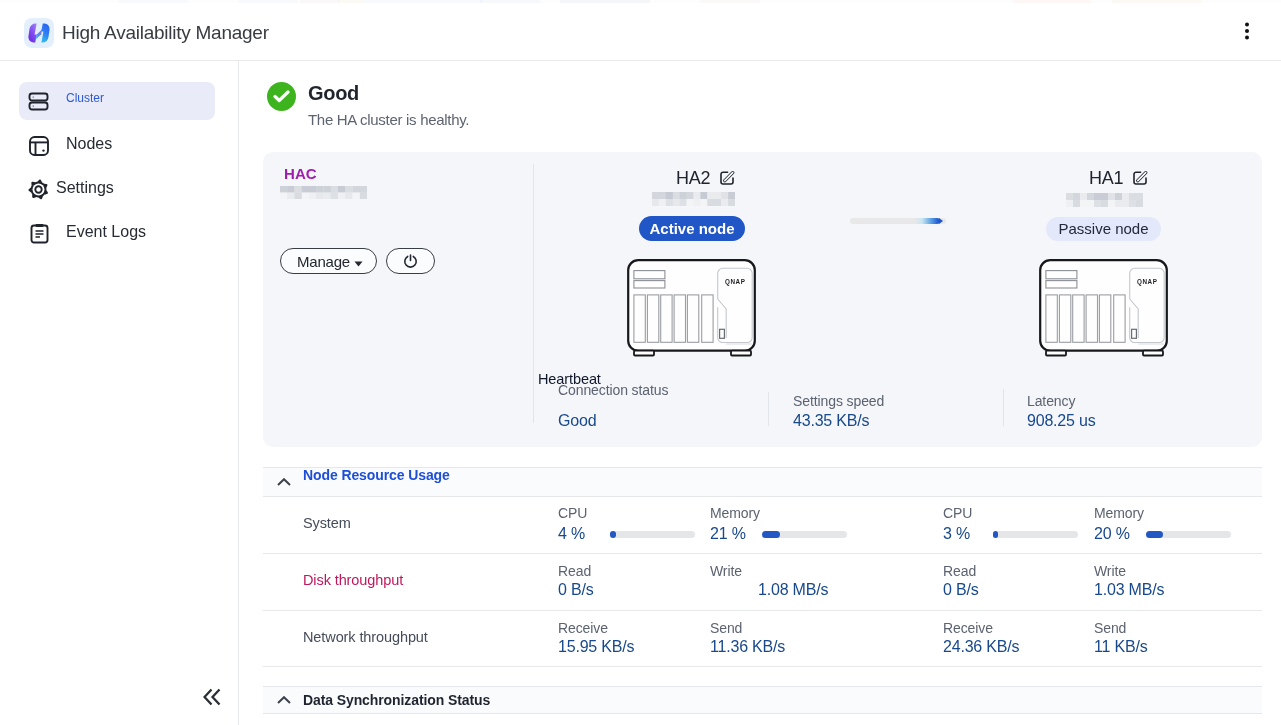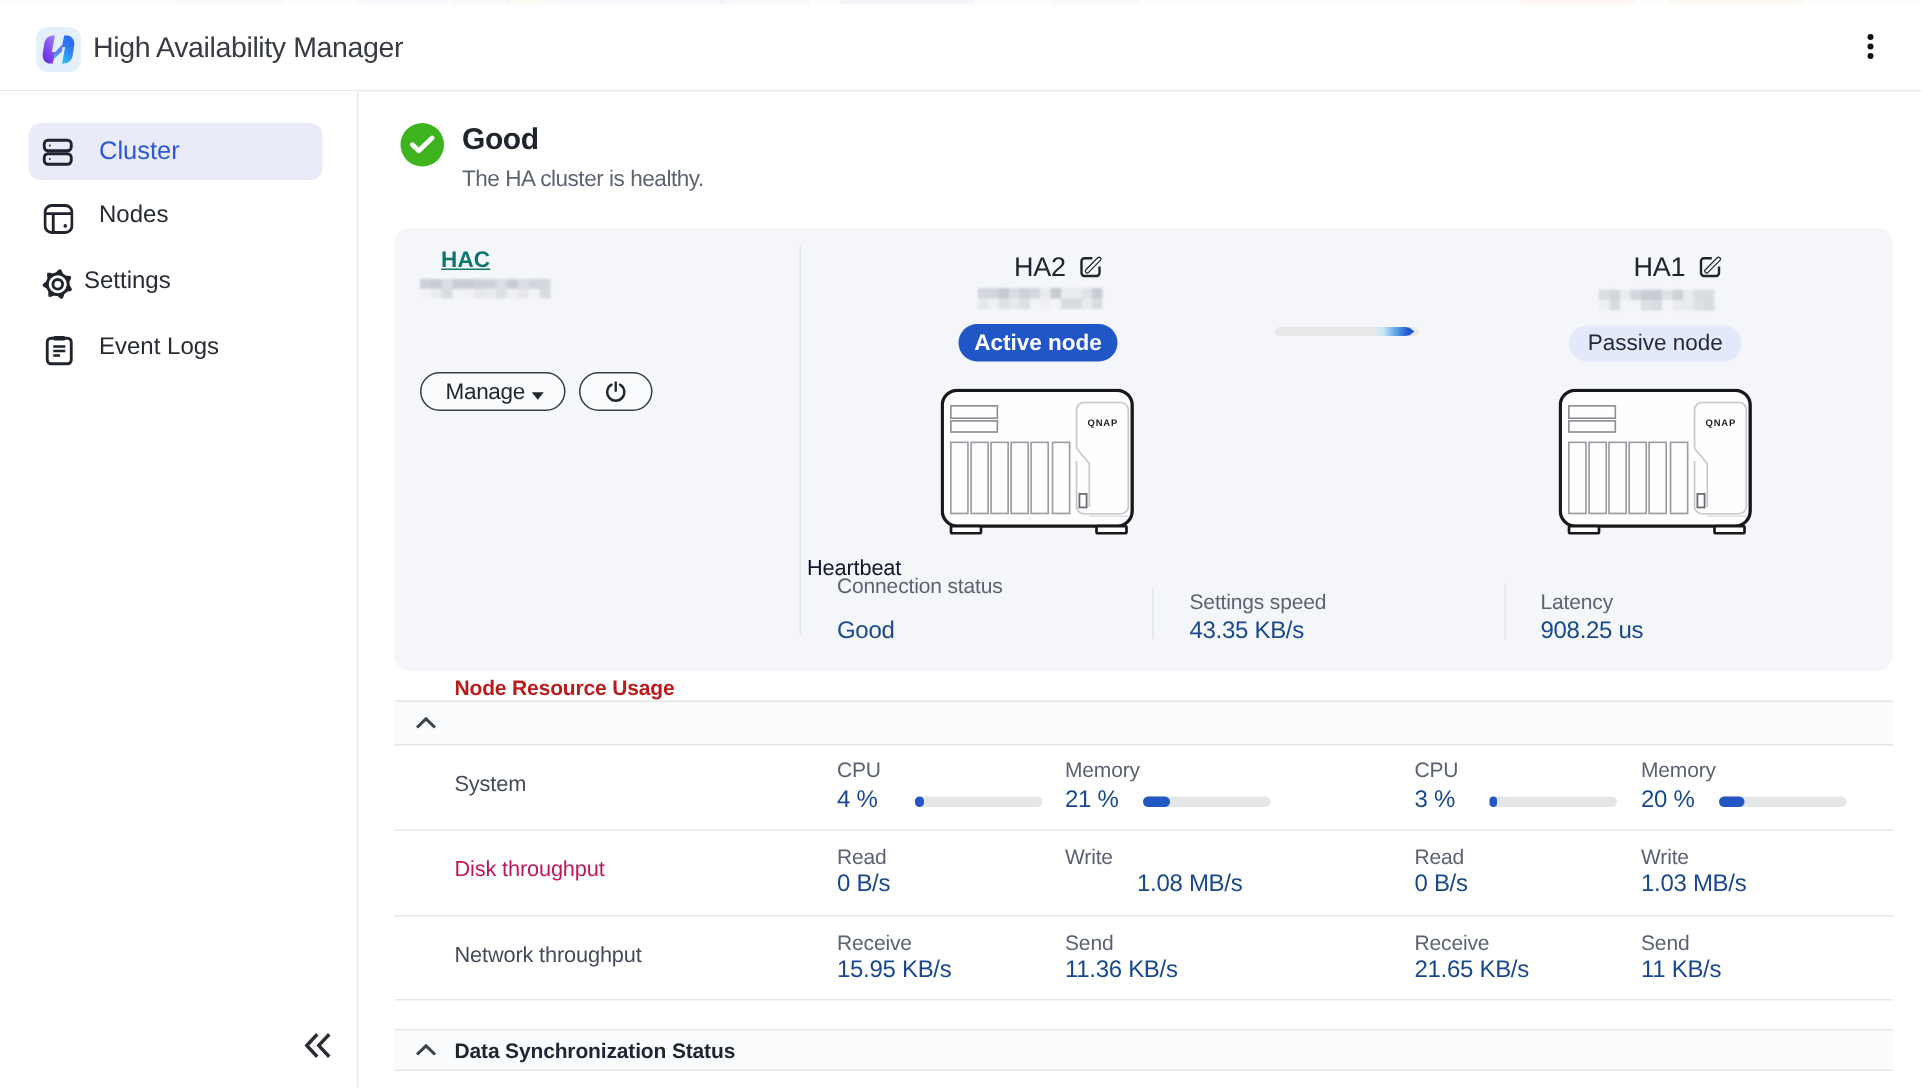--- a/index.html
+++ b/index.html
@@ -52,21 +52,21 @@
 </svg>
 <div class="abs" style="left:62px;top:22px;font-size:19px;color:#383c42;letter-spacing:-0.25px;">High Availability Manager</div>
 <svg class="abs" style="left:1243px;top:20px;" width="8" height="22" viewBox="0 0 8 22">
   <circle cx="4" cy="4.6" r="2" fill="#111"></circle>
     <circle cx="4" cy="11" r="2" fill="#111"></circle>
     <circle cx="4" cy="17.4" r="2" fill="#111"></circle>
 </svg>
 
 <div class="abs" style="left:0;top:61px;width:239px;height:664px;border-right:1px solid #e7e9ec;background:#fff;"></div>
 <div class="abs" style="left:19px;top:82px;width:196px;height:38px;border-radius:8px;background:#e9ebf8;"></div>
-<div class="abs" style="left:66px;top:91px;font-size:17px;color:#2c59d6;">Cluster</div>
+<div class="abs" style="left:66px;top:91px;font-size:12px;color:#2c59d6;">Cluster</div>
 <div class="abs" style="left:66px;top:135px;font-size:16px;color:#272b33;">Nodes</div>
 <div class="abs" style="left:56px;top:179px;font-size:16px;color:#272b33;">Settings</div>
 <div class="abs" style="left:66px;top:223px;font-size:16px;color:#272b33;">Event Logs</div>
 
 <svg class="abs" style="left:28px;top:91px;" width="21" height="21" viewBox="0 0 21 21" fill="none" stroke="#1f232b" stroke-width="1.9">
   <rect x="1.5" y="2.5" width="18" height="7" rx="2.5"></rect>
   <rect x="1.5" y="11.5" width="18" height="7" rx="2.5"></rect>
   <circle cx="5.2" cy="6" r="0.6" fill="#1f232b" stroke="none"></circle>
   <circle cx="5.2" cy="15" r="0.6" fill="#1f232b" stroke="none"></circle>
 </svg>
@@ -93,21 +93,21 @@
 
 <div class="abs" style="left:267px;top:82px;width:29px;height:29px;border-radius:50%;background:#3db41e;"></div>
 <svg class="abs" style="left:273px;top:90px;" width="17" height="13" viewBox="0 0 17 13" fill="none" stroke="#fff" stroke-width="3.2" stroke-linecap="round" stroke-linejoin="round">
   <path d="M2 6.5 L6.2 10.5 L15 2"></path>
 </svg>
 <div class="abs" style="left:308px;top:82px;font-size:20px;font-weight:bold;color:#1f242d;letter-spacing:-0.3px;">Good</div>
 <div class="abs" style="left:308px;top:111px;font-size:15px;color:#5d6470;letter-spacing:-0.3px;">The HA cluster is healthy.</div>
 
 <div class="abs" style="left:263px;top:152px;width:999px;height:295px;border-radius:10px;background:#f4f6f9;"></div>
 <div class="abs vdiv" style="left:533px;top:164px;height:259px;"></div>
-<div class="abs" style="left:294px;top:165px;font-size:15px;font-weight:bold;color:#0f766e;letter-spacing:0.1px;text-decoration:underline;">HAC</div>
+<div class="abs" style="left:284px;top:165px;font-size:15px;font-weight:bold;color:#a21caf;letter-spacing:0.1px;">HAC</div>
 <svg class="abs" style="left:280px;top:186px;filter:blur(0.6px);" width="87" height="13" viewBox="0 0 87 13">
     <rect x="0.0" y="0.0" width="7.5" height="6.8" fill="#cdd1d8"></rect>
     <rect x="7.2" y="0.0" width="7.5" height="6.8" fill="#c9ccd4"></rect>
     <rect x="14.5" y="0.0" width="7.5" height="6.8" fill="#dadde2"></rect>
     <rect x="21.8" y="0.0" width="7.5" height="6.8" fill="#c9ccd4"></rect>
     <rect x="29.0" y="0.0" width="7.5" height="6.8" fill="#c9ccd4"></rect>
     <rect x="36.2" y="0.0" width="7.5" height="6.8" fill="#cdd1d8"></rect>
     <rect x="43.5" y="0.0" width="7.5" height="6.8" fill="#cdd1d8"></rect>
     <rect x="50.8" y="0.0" width="7.5" height="6.8" fill="#dadde2"></rect>
     <rect x="58.0" y="0.0" width="7.5" height="6.8" fill="#c9ccd4"></rect>
@@ -257,21 +257,21 @@
 <div class="abs lbl" style="left:793px;top:393px;">Settings speed</div>
 <div class="abs val" style="left:793px;top:412px;">43.35 KB/s</div>
 <div class="abs vdiv" style="left:1003px;top:389px;height:37px;"></div>
 <div class="abs lbl" style="left:1027px;top:393px;">Latency</div>
 <div class="abs val" style="left:1027px;top:412px;">908.25 us</div>
 
 <div class="abs" style="left:263px;top:467px;width:999px;height:30px;background:#fafbfc;border-top:1px solid #e5e7ea;border-bottom:1px solid #e5e7ea;"></div>
 <svg class="abs" style="left:277px;top:478px;" width="14" height="8" viewBox="0 0 14 8" fill="none" stroke="#3c414b" stroke-width="2">
   <path d="M1 7 L7 1.2 L13 7"></path>
 </svg>
-<div class="abs" style="left:303px;top:450px;font-size:14px;font-weight:bold;color:#b91c1c;letter-spacing:-0.1px;">Node Resource Usage</div>
+<div class="abs" style="left:303px;top:467px;font-size:14px;font-weight:bold;color:#1d4ed8;letter-spacing:-0.1px;">Node Resource Usage</div>
 
 <div class="abs" style="left:303px;top:515px;font-size:14.5px;color:#454c59;letter-spacing:-0.1px;">System</div>
 <div class="abs" style="left:303px;top:572px;font-size:14.5px;color:#be185d;letter-spacing:-0.1px;">Disk throughput</div>
 <div class="abs" style="left:303px;top:629px;font-size:14.5px;color:#454c59;letter-spacing:-0.1px;">Network throughput</div>
 <div class="hline" style="top:553px;"></div>
 <div class="hline" style="top:610px;"></div>
 <div class="hline" style="top:666px;"></div>
 
 <div class="abs lbl" style="left:558px;top:505px;">CPU</div>
 <div class="abs val" style="left:558px;top:525px;">4 %</div>
@@ -297,21 +297,21 @@
 <div class="abs lbl" style="left:943px;top:563px;">Read</div>
 <div class="abs val" style="left:943px;top:581px;">0 B/s</div>
 <div class="abs lbl" style="left:1094px;top:563px;">Write</div>
 <div class="abs val" style="left:1094px;top:581px;">1.03 MB/s</div>
 
 <div class="abs lbl" style="left:558px;top:620px;">Receive</div>
 <div class="abs val" style="left:558px;top:638px;">15.95 KB/s</div>
 <div class="abs lbl" style="left:710px;top:620px;">Send</div>
 <div class="abs val" style="left:710px;top:638px;">11.36 KB/s</div>
 <div class="abs lbl" style="left:943px;top:620px;">Receive</div>
-<div class="abs val" style="left:943px;top:638px;">21.65 KB/s</div>
+<div class="abs val" style="left:943px;top:638px;">24.36 KB/s</div>
 <div class="abs lbl" style="left:1094px;top:620px;">Send</div>
 <div class="abs val" style="left:1094px;top:638px;text-align:right;">11 KB/s</div>
 
 <div class="abs" style="left:263px;top:686px;width:999px;height:28px;background:#fafbfc;border-top:1px solid #e5e7ea;border-bottom:1px solid #e5e7ea;"></div>
 <svg class="abs" style="left:277px;top:696px;" width="14" height="8" viewBox="0 0 14 8" fill="none" stroke="#3c414b" stroke-width="2">
   <path d="M1 7 L7 1.2 L13 7"></path>
 </svg>
 <div class="abs" style="left:303px;top:692px;font-size:14px;font-weight:bold;color:#1f2430;letter-spacing:-0.1px;">Data Synchronization Status</div>
 
 </body></html>

